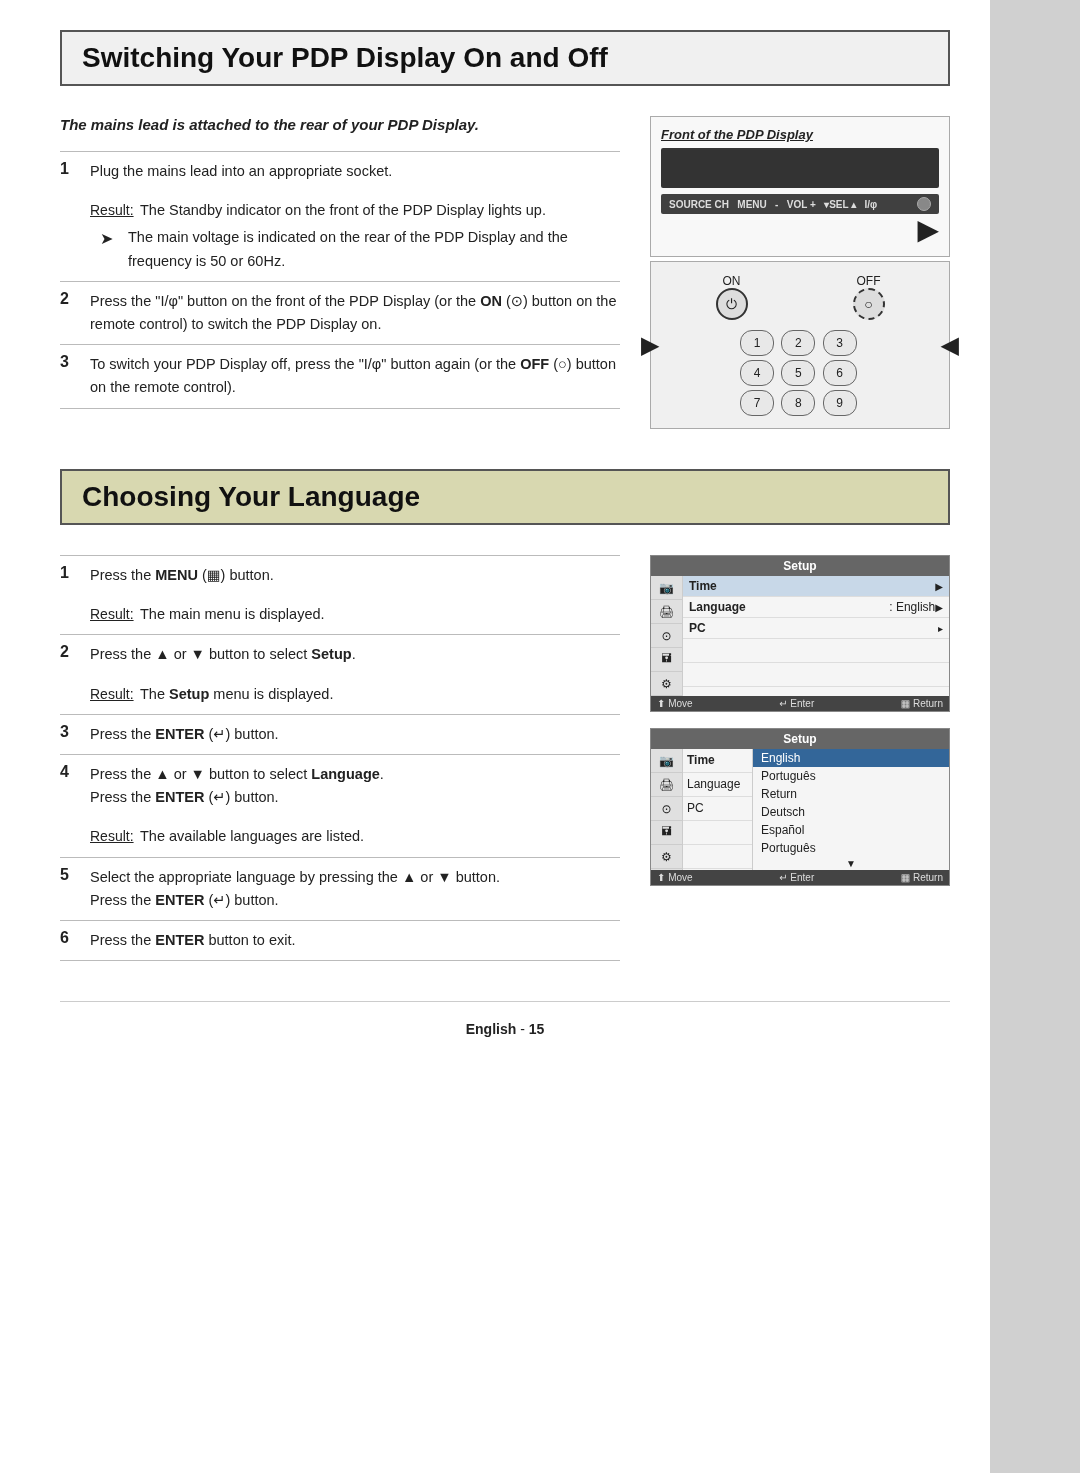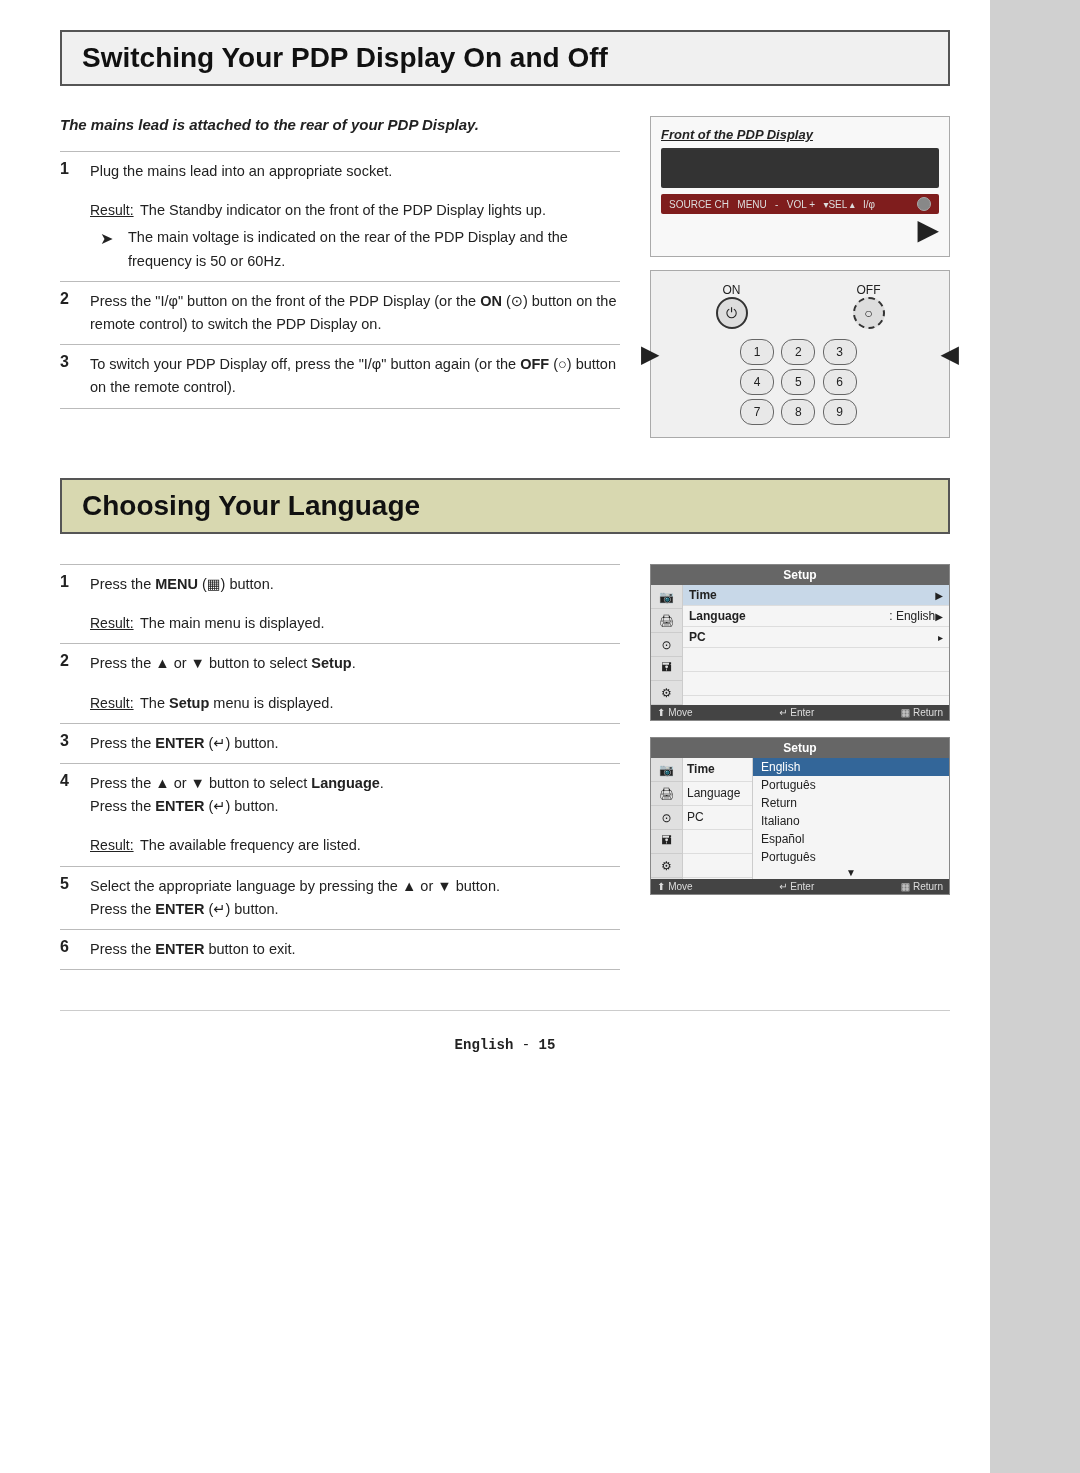--- a/index.html
+++ b/index.html
@@ -108,21 +108,21 @@
       margin-bottom: 40px;
       justify-content: center;
     }
     .col-left {
       flex: 1;
     }
     .col-right {
       width: 300px;
       display: flex;
       flex-direction: column;
-      gap: 13px;
+      gap: 4px;
     }
 
     
     .device-box {
       border: 1px solid #aaa;
       background: #f8f8f8;
       padding: 10px;
       font-size: 12px;
     }
     .device-box .title {
@@ -137,25 +137,26 @@
     .front-panel {
       background: #333;
       height: 40px;
       border-radius: 2px;
       margin-bottom: 6px;
     }
     .front-panel-controls {
       display: flex;
       align-items: center;
       justify-content: space-between;
-      background: #7f1d1d;
+      background: #404040;
       padding: 3px 8px;
       font-size: 10px;
       color: #ddd;
       border-radius: 2px;
+      font-weight: bold;
     }
     .front-circle {
       width: 14px;
       height: 14px;
       border-radius: 50%;
       background: #888;
       border: 1px solid #aaa;
     }
     .arrow-pointer {
       font-size: 28px;
@@ -282,24 +283,23 @@
     }
     .lang-list-item.selected {
       background: #336699;
       color: #fff;
     }
 
     
     .page-footer {
       margin-top: 30px;
       border-top: 1px solid #ccc;
-      padding-top: 26px;
+      padding-top: 19px;
       text-align: center;
       font-size: 14px;
-      font-family: Liberation Mono, monospace;
     }
     .page-footer strong {
       font-weight: bold;
     }
 
     b, strong {
       font-weight: bold;
     }
   </style>
 </head>
@@ -427,21 +427,21 @@
               Press the <strong>ENTER</strong> (↵) button.
             </td>
           </tr>
           <tr>
             <td class="step-num">4</td>
             <td class="step-content">
               Press the ▲ or ▼ button to select <strong>Language</strong>.<br>
               Press the <strong>ENTER</strong> (↵) button.
               <div class="result-row">
                 <span class="result-label">Result:</span>
-                <span>The available frequency are listed.</span>
+                <span>The available languages are listed.</span>
               </div>
             </td>
           </tr>
           <tr>
             <td class="step-num">5</td>
             <td class="step-content">
               Select the appropriate language by pressing the ▲ or ▼ button.<br>
               Press the <strong>ENTER</strong> (↵) button.
             </td>
           </tr>
@@ -516,21 +516,21 @@
                 <div style="height:24px;padding:4px 4px;font-size:12px;border-bottom:1px solid #ddd;">Language</div>
                 <div style="height:24px;padding:4px 4px;font-size:12px;border-bottom:1px solid #ddd;">PC</div>
                 <div style="height:24px;border-bottom:1px solid #ddd;"></div>
                 <div style="height:24px;border-bottom:1px solid #ddd;"></div>
               </div>
 
               <div style="flex:1;">
                 <div class="lang-list-item selected">English</div>
                 <div class="lang-list-item">Português</div>
                 <div class="lang-list-item">Return</div>
-                <div class="lang-list-item">Italiano</div>
+                <div class="lang-list-item">Deutsch</div>
                 <div class="lang-list-item">Español</div>
                 <div class="lang-list-item">Português</div>
                 <div style="text-align:center;font-size:10px;padding:1px;">▼</div>
               </div>
             </div>
           </div>
           <div class="menu-footer">
             <span>⬆ Move</span>
             <span>↵ Enter</span>
             <span>▦ Return</span>

